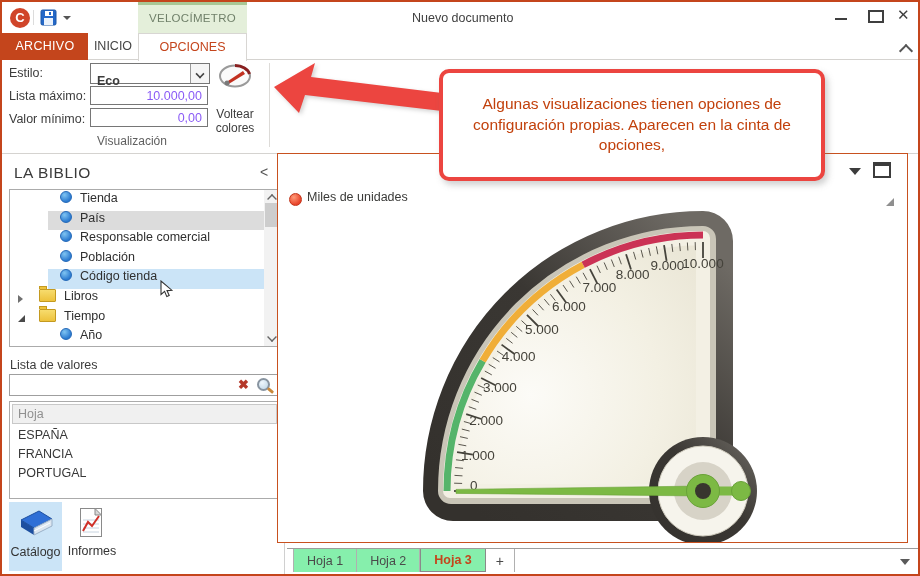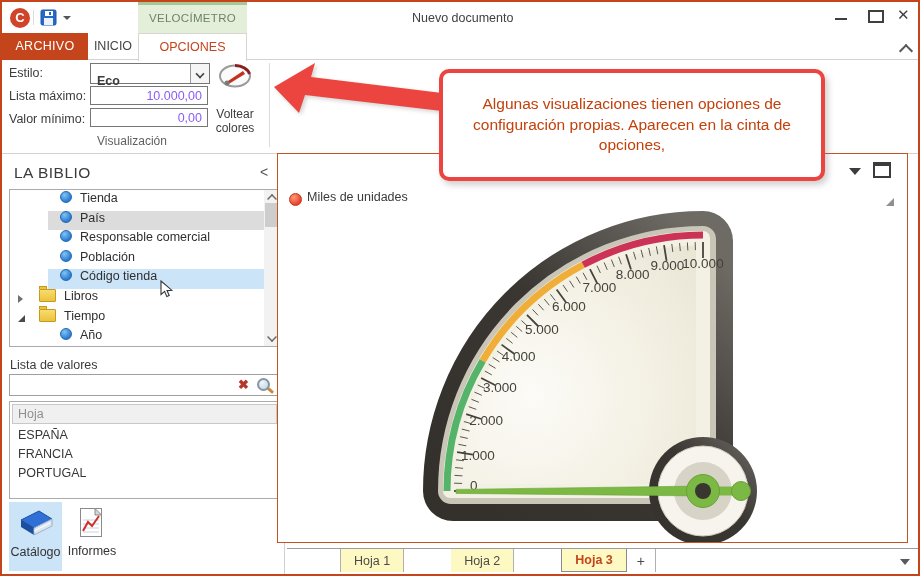--- a/index.html
+++ b/index.html
@@ -84,21 +84,21 @@
   .legend-dot{position:absolute;left:11px;top:39px;width:11px;height:11px;border-radius:50%;border:1px solid #c23318;}
   .legend-label{position:absolute;left:29px;top:36px;color:#3a3a38;}
   .panel-caret{position:absolute;right:46px;top:14px;width:0;height:0;border-left:6px solid transparent;border-right:6px solid transparent;border-top:7px solid #3c3c3c;cursor:pointer;}
   .panel-max{position:absolute;right:16px;top:8px;width:14px;height:10px;border:2px solid #3c3c3c;border-top-width:4px;cursor:pointer;}
   .panel-grip{position:absolute;right:13px;top:44px;width:0;height:0;border-left:8px solid transparent;border-bottom:8px solid #8f8f8f;}
   .gauge-svg{position:absolute;left:140px;top:52px;}
   .gauge-svg text{font-family:"Liberation Sans",sans-serif;font-size:13.5px;fill:#45433b;}
 
   
   .sheet-strip{left:285px;top:546px;width:633px;height:26px;border-top:1px solid #9c9c9c;background:#fff;box-sizing:border-box;display:flex;align-items:flex-start;padding-left:6px;}
-  .sheet-tab{height:23px;padding:0 13px;display:flex;align-items:center;border-right:1px solid #b0b0b0;color:#4a4a4a;cursor:pointer;background:#fef9c3;box-sizing:border-box;margin-left:47px;}
+  .sheet-tab{height:23px;padding:0 13px;display:flex;align-items:center;border-right:1px solid #b0b0b0;color:#4a4a4a;cursor:pointer;background:#86efac;box-sizing:border-box;}
   .sheet-tab.first{border-left:1px solid #b0b0b0;}
   .sheet-tab.active{border:1px solid #8a8a8a;border-top:none;color:#c4451c;font-weight:bold;}
   .sheet-add{height:23px;width:28px;display:flex;align-items:center;justify-content:center;border-right:1px solid #b0b0b0;color:#4a4a4a;cursor:pointer;font-size:14px;}
   .strip-caret{position:absolute;right:8px;top:557px;width:0;height:0;border-left:5px solid transparent;border-right:5px solid transparent;border-top:6px solid #5a5a5a;cursor:pointer;}
   .cursor-svg{left:158px;top:278px;z-index:40;}
 </style>
 </head>
 <body>
 
 <div class="window">

